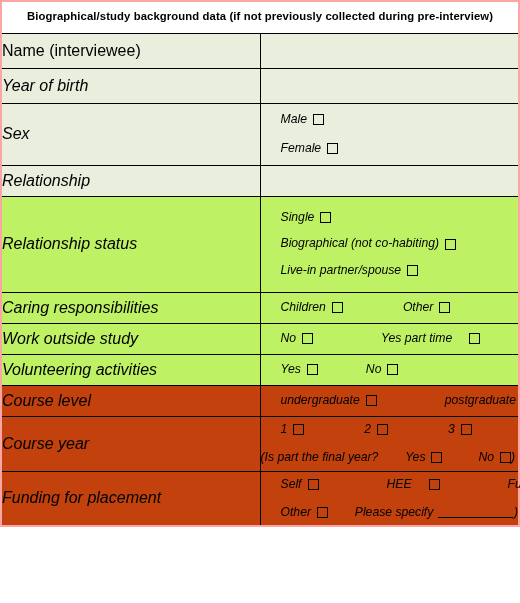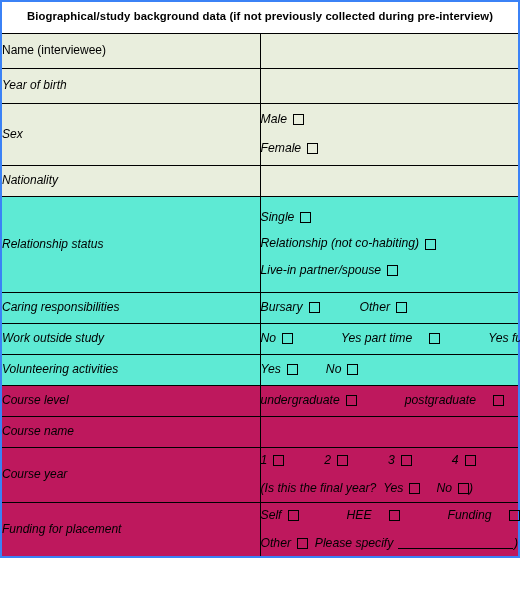--- a/index.html
+++ b/index.html
@@ -20,21 +20,21 @@
     height: 603px;
     box-sizing: border-box;
     background: #ffffff;
     overflow: hidden;
   }
 
   .form-table {
     width: 520px;
     border-collapse: collapse;
     table-layout: fixed;
-    border: 2px solid #3b82f6;
+    border: 2px solid #fca5a5;
     box-sizing: border-box;
   }
 
   .form-table td,
   .form-table th {
     border: 1.5px solid #000000;
     padding: 0;
     vertical-align: middle;
     box-sizing: border-box;
   }
@@ -50,40 +50,40 @@
     height: 32px;
     padding: 0 6px;
     line-height: 1.2;
   }
 
   
   .label-cell {
     width: 148px;
     padding: 0 0 0 8px;
     font-style: italic;
-    font-size: 12px;
+    font-size: 16px;
     line-height: 1.25;
     white-space: nowrap;
   }
   .label-cell.upright {
     font-style: normal;
   }
 
   
   .value-cell {
     padding: 0 0 0 9px;
     font-style: italic;
     font-size: 12.2px;
     line-height: 1.25;
   }
 
   
   .tint-green  { background: #e9eedd; }
-  .tint-gray   { background: #5eead4; }
-  .tint-white  { background: #be185d; }
+  .tint-gray   { background: #bef264; }
+  .tint-white  { background: #c2410c; }
 
   
   .opt-rows {
     display: flex;
     flex-direction: column;
     justify-content: center;
     height: 100%;
   }
   .opt-line {
     display: flex;
@@ -98,20 +98,21 @@
     margin-top: 11px;
   }
 
   .opt {
     display: inline-flex;
     align-items: center;
     white-space: nowrap;
   }
   .opt-label {
     font-style: italic;
+    padding-left: 20px;
   }
   .opt .checkbox {
     margin-left: 6px;
   }
   .opt.gap-sm  { margin-left: 16px; }
   .opt.gap-md  { margin-left: 28px; }
   .opt.gap-lg  { margin-left: 40px; }
   .opt.gap-xl  { margin-left: 48px; gap: 11px; }
 
   .checkbox {
@@ -177,55 +178,55 @@
               <div class="opt-line">
                 <span class="opt">
                   <span class="opt-label">Female</span>
                   <span class="checkbox"></span>
                 </span>
               </div>
             </div>
           </td>
         </tr>
         <tr>
-          <td class="label-cell tint-green h-short">Nationality</td>
+          <td class="label-cell tint-green h-short">Relationship</td>
           <td class="value-cell tint-green"></td>
         </tr>
         <tr>
           <td class="label-cell tint-gray h-triple">Relationship status</td>
           <td class="value-cell tint-gray">
             <div class="opt-rows">
               <div class="opt-line tight">
                 <span class="opt">
                   <span class="opt-label">Single</span>
                   <span class="checkbox"></span>
                 </span>
               </div>
               <div class="opt-line tight">
                 <span class="opt">
-                  <span class="opt-label">Relationship (not co-habiting)</span>
+                  <span class="opt-label">Biographical (not co-habiting)</span>
                   <span class="checkbox"></span>
                 </span>
               </div>
               <div class="opt-line tight">
                 <span class="opt">
                   <span class="opt-label">Live-in partner/spouse</span>
                   <span class="checkbox"></span>
                 </span>
               </div>
             </div>
           </td>
         </tr>
         <tr>
           <td class="label-cell tint-gray h-short">Caring responsibilities</td>
           <td class="value-cell tint-gray">
             <div class="opt-rows">
               <div class="opt-line">
                 <span class="opt">
-                  <span class="opt-label">Bursary</span>
+                  <span class="opt-label">Children</span>
                   <span class="checkbox"></span>
                 </span>
                 <span class="opt gap-lg">
                   <span class="opt-label">Other</span>
                   <span class="checkbox"></span>
                 </span>
               </div>
             </div>
           </td>
         </tr>
@@ -277,24 +278,20 @@
                 </span>
                 <span class="opt gap-xl">
                   <span class="opt-label">postgraduate</span>
                   <span class="checkbox"></span>
                 </span>
               </div>
             </div>
           </td>
         </tr>
         <tr>
-          <td class="label-cell tint-white h-short">Course name</td>
-          <td class="value-cell tint-white"></td>
-        </tr>
-        <tr>
           <td class="label-cell tint-white h-double">Course year</td>
           <td class="value-cell tint-white">
             <div class="opt-rows">
               <div class="opt-line">
                 <span class="opt">
                   <span class="opt-label">1</span>
                   <span class="checkbox"></span>
                 </span>
                 <span class="opt gap-lg">
                   <span class="opt-label">2</span>
@@ -303,21 +300,21 @@
                 <span class="opt gap-lg">
                   <span class="opt-label">3</span>
                   <span class="checkbox"></span>
                 </span>
                 <span class="opt gap-lg">
                   <span class="opt-label">4</span>
                   <span class="checkbox"></span>
                 </span>
               </div>
               <div class="opt-line">
-                <span class="paren">(Is this the final year?</span>
+                <span class="paren">(Is part the final year?</span>
                 <span>&nbsp;&nbsp;</span>
                 <span class="opt">
                   <span class="opt-label">Yes</span>
                   <span class="checkbox"></span>
                 </span>
                 <span class="opt gap-sm">
                   <span class="opt-label">No</span>
                   <span class="checkbox"></span>
                 </span>
                 <span class="paren">)</span>

